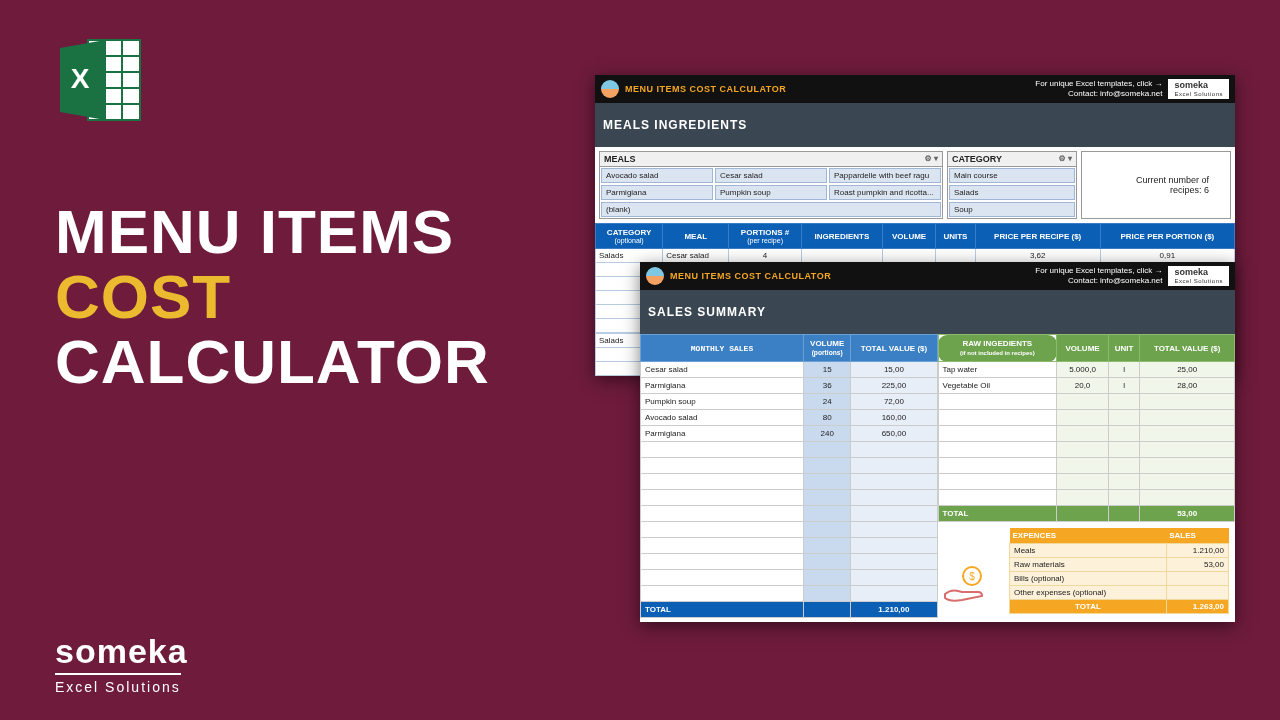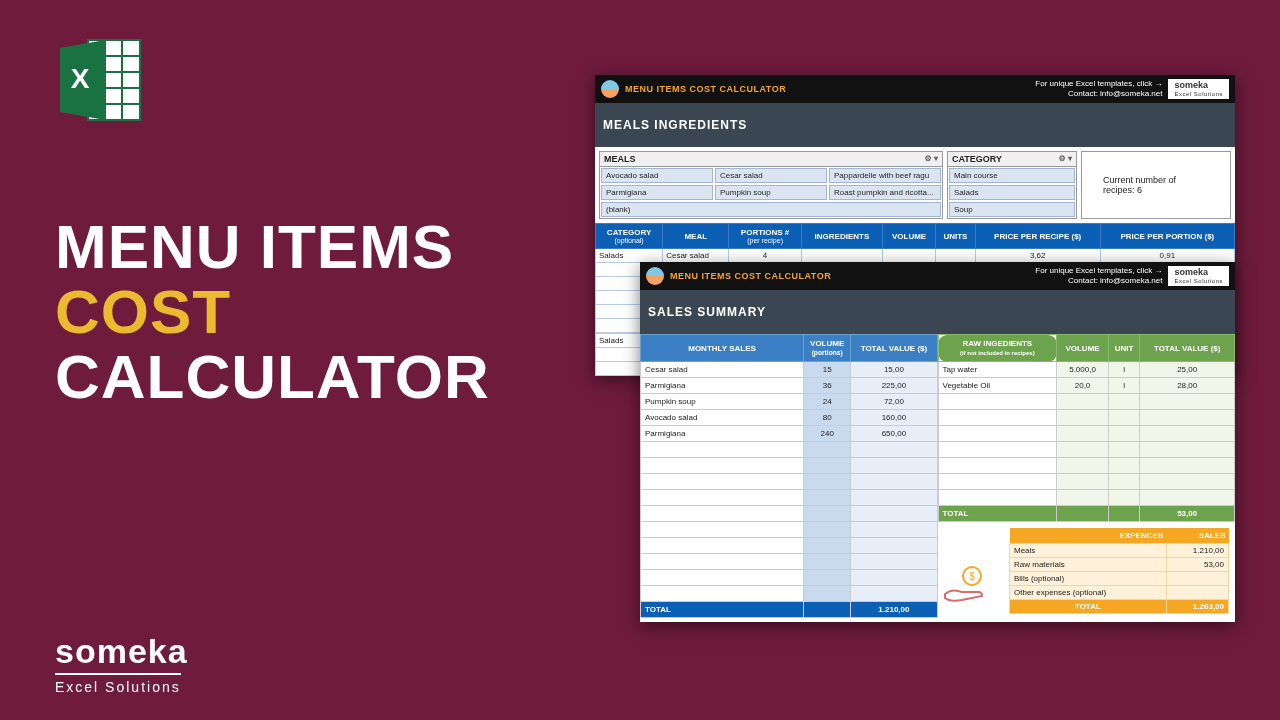--- a/index.html
+++ b/index.html
@@ -1,18 +1,18 @@
 <!DOCTYPE html>
 <html><head>
 <meta charset="utf-8">
 <style>
 *{box-sizing:border-box;margin:0;padding:0;font-family:Arial,Helvetica,sans-serif}
 body{width:1280px;height:720px;background:#6e1b3c;overflow:hidden;position:relative}
 .excel-icon{position:absolute;top:30px;left:50px}
-.headline{position:absolute;top:214px;left:55px;font-weight:900;letter-spacing:1px}
+.headline{position:absolute;top:199px;left:55px;font-weight:900;letter-spacing:1px}
 .headline div{font-size:62px;line-height:1.05;color:#fff}
 .headline .accent{color:#ecba2f}
 .logo-bottom{position:absolute;bottom:24px;left:55px;color:#fff}
 .logo-bottom .brand{font-size:34px;font-weight:700;letter-spacing:1px}
 .logo-bottom .sub{font-size:14px;letter-spacing:2px;border-top:2px solid #fff;display:inline-block;padding-top:4px;margin-top:2px}
 .window{position:absolute;background:#fff;box-shadow:0 4px 16px rgba(0,0,0,.5);font-size:9px;color:#222}
 .w1{top:75px;left:595px;width:640px}
 .w2{top:262px;left:640px;width:595px}
 .bar{background:#111;color:#fff;display:flex;align-items:center;padding:0 6px;height:28px}
 .bar .iconC{width:18px;height:18px;border-radius:50%;background:linear-gradient(#7ec8e3 50%,#f4a261 50%);margin-right:6px}
@@ -25,21 +25,21 @@
 
 .filters{display:flex;padding:4px;gap:4px}
 .filterBox{border:1px solid #999;background:#fff;flex:1}
 .filterBox.cat{flex:0 0 130px}
 .filterHead{background:#f0f0f0;border-bottom:1px solid #999;padding:2px 4px;font-weight:700;font-size:9px;display:flex}
 .filterHead .fIcons{margin-left:auto;color:#666;font-size:8px}
 .chips{display:flex;flex-wrap:wrap}
 .chips div,.catchips div{background:#dbe5f1;border:1px solid #9fb6d4;padding:2px 4px;margin:1px;font-size:8px;flex:1;min-width:100px}
 .catchips{display:flex;flex-direction:column}
 .catchips div{min-width:auto}
-.recipeCount{flex:0 0 150px;border:1px solid #999;display:flex;align-items:center;justify-content:center;text-align:left;font-size:9px;padding:21px}
+.recipeCount{flex:0 0 150px;border:1px solid #999;display:flex;align-items:center;justify-content:center;text-align:right;font-size:9px;padding:21px}
 .tbl{width:100%;border-collapse:collapse;font-size:8px}
 .tbl th{background:#0b5fb4;color:#fff;padding:4px 2px;border:1px solid #3a7cc9;text-align:center;font-weight:700}
 .tbl th small{display:block;font-size:7px;font-weight:400}
 .tbl td{border:1px solid #b8cce4;padding:2px;background:#fff;height:14px;text-align:center}
 .tbl td.l{text-align:left;padding-left:3px}
 
 
 .w2 .panels{display:flex}
 .panel{flex:1}
 .ptbl{width:100%;border-collapse:collapse;font-size:8px}
@@ -49,21 +49,21 @@
 .ptbl td{border:1px solid #ccc;padding:2px;height:16px;text-align:center}
 .ptbl.blue td{background:#e8eef7}
 .ptbl.blue td:first-child{background:#fff;text-align:left;padding-left:4px}
 .ptbl.blue td.v{background:#c9d9ee}
 .ptbl.green td{background:#f0f6ea}
 .ptbl.green td:first-child{background:#fff;text-align:left;padding-left:4px}
 .totalRow td{background:#0b5fb4!important;color:#fff;font-weight:700}
 .totalRowG td{background:#6da34d!important;color:#fff;font-weight:700}
 .expenses{margin:6px 6px 8px auto;width:220px;float:right}
 .etbl{width:100%;border-collapse:collapse;font-size:8px}
-.etbl th{background:#f5a623;color:#fff;padding:3px;text-align:right}
+.etbl th{background:#f5a623;color:#fff;padding:3px;text-align:left}
 .etbl td{background:#fdf1d9;border:1px solid #f3d89b;padding:2px 4px;text-align:left}
 .etbl td:last-child{text-align:right}
 .etbl tr.tot td{background:#f5a623;color:#fff;font-weight:700}
 .handIcon{position:absolute;bottom:14px;left:300px;width:50px;height:44px}
 .clearfix::after{content:"";display:block;clear:both}
 </style>
 </head>
 <body>
 
 <div class="excel-icon">
@@ -254,21 +254,21 @@
       <div>Contact: info@someka.net</div>
     </div>
     <div class="someka-logo"><span>someka</span><small>Excel Solutions</small></div>
   </div>
   <div class="subbar">SALES SUMMARY</div>
   <div class="panels">
     <div class="panel">
       <table class="ptbl blue">
         <thead>
             <tr id="ms-head">
-              <th style="width: 55%;">MONTHLY SALES</th>
+              <th style="width: 55%; font-family: Liberation Mono, monospace;">MONTHLY SALES</th>
               <th>VOLUME<br><small>(portions)</small></th>
               <th>TOTAL VALUE ($)</th>
             </tr>
           </thead>
         <tbody id="ms-body">
             <tr>
               <td>Cesar salad</td>
               <td class="v">15</td>
               <td>15,00</td>
             </tr>

